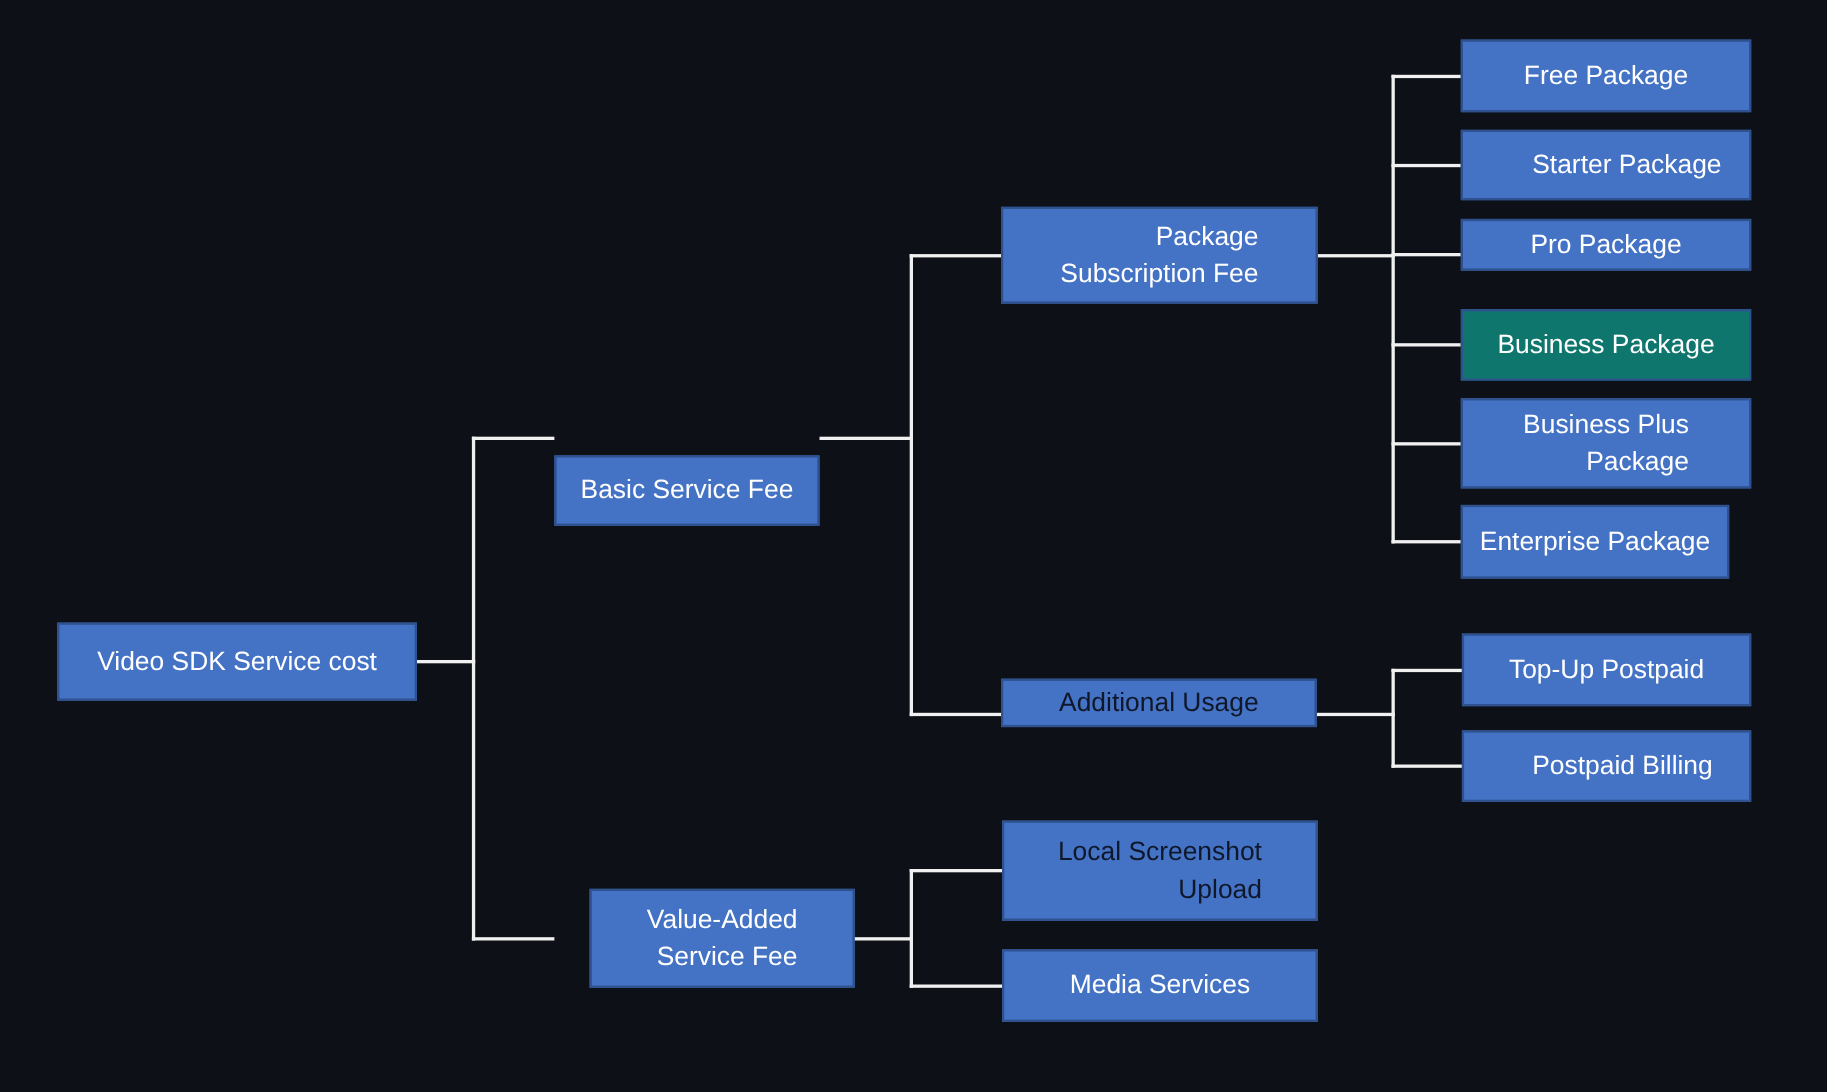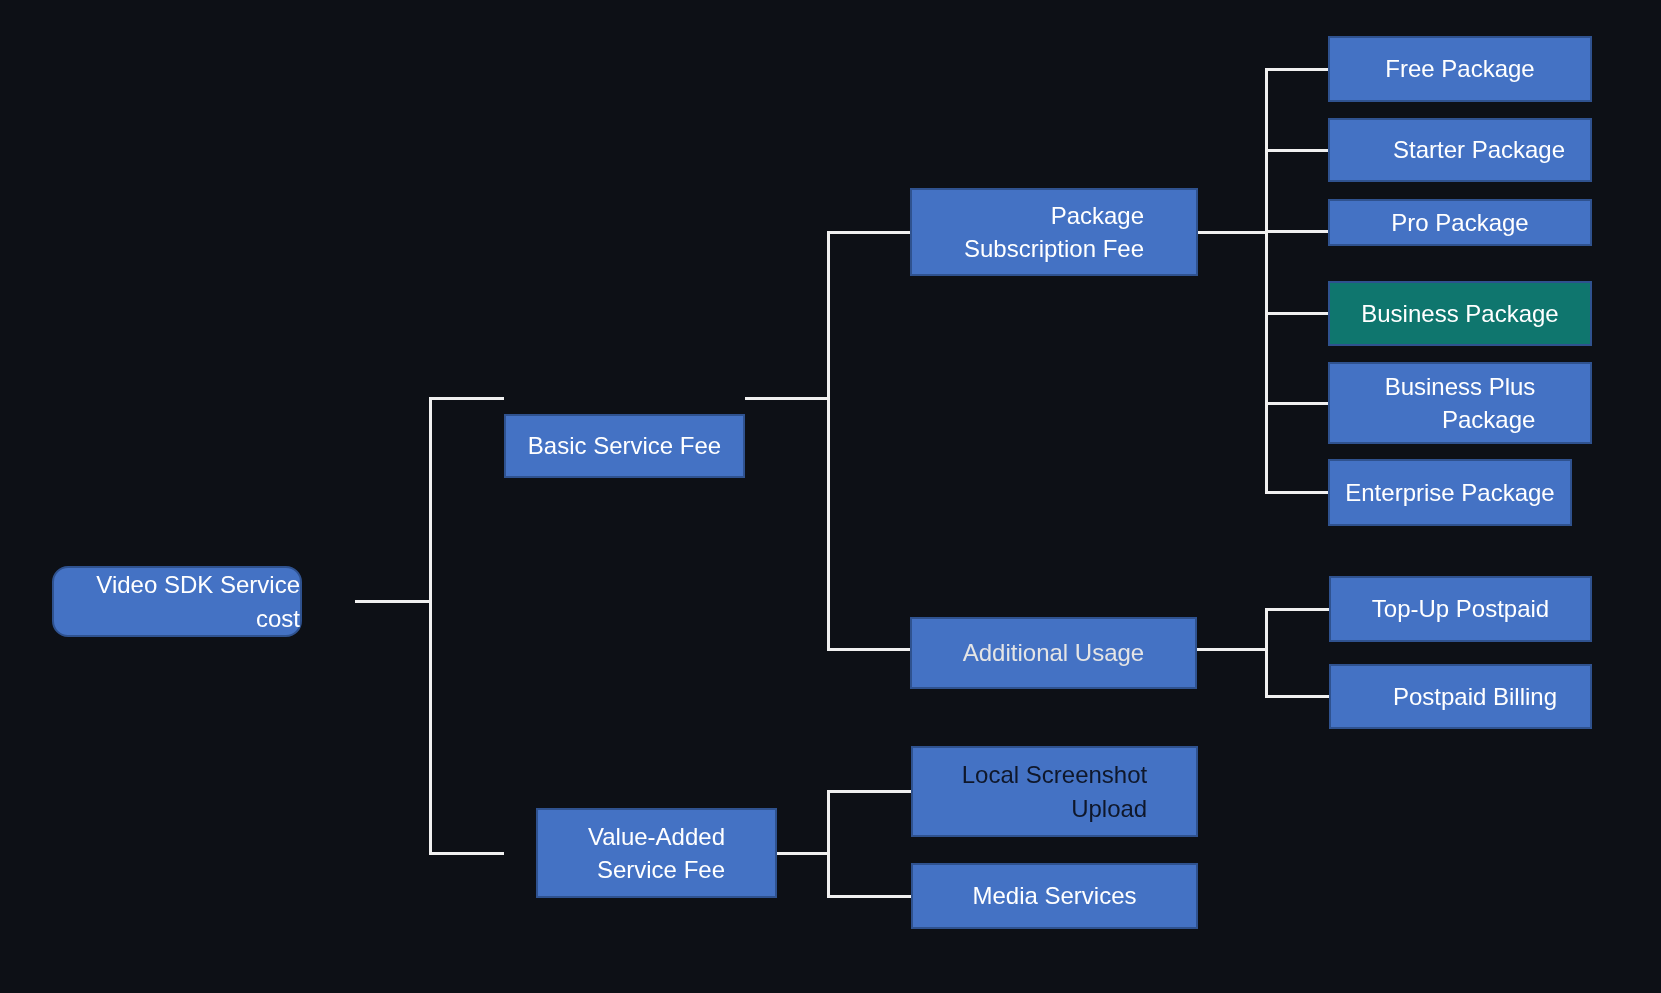--- a/index.html
+++ b/index.html
@@ -56,27 +56,27 @@
     <div class="connector" style="left: 1264.5px; top: 401.5px; width: 63.5px; height: 3px; background: rgb(240, 240, 240);"></div>
     <div class="connector" style="left: 1264.5px; top: 491px; width: 63.5px; height: 3px; background: rgb(240, 240, 240);"></div>
     <div class="connector" style="left: 1197px; top: 647.5px; width: 70.5px; height: 3px; background: rgb(240, 240, 240);"></div>
     <div class="connector" style="left: 1264.5px; top: 607.5px; width: 3px; height: 90.5px; background: rgb(240, 240, 240);"></div>
     <div class="connector" style="left: 1264.5px; top: 607.5px; width: 64.5px; height: 3px; background: rgb(240, 240, 240);"></div>
     <div class="connector" style="left: 1264.5px; top: 695px; width: 64.5px; height: 3px; background: rgb(240, 240, 240);"></div>
     <div class="connector" style="left: 745px; top: 851.5px; width: 84.5px; height: 3px; background: rgb(240, 240, 240);"></div>
     <div class="connector" style="left: 826.5px; top: 790px; width: 3px; height: 107.5px; background: rgb(240, 240, 240);"></div>
     <div class="connector" style="left: 826.5px; top: 790px; width: 84.5px; height: 3px; background: rgb(240, 240, 240);"></div>
     <div class="connector" style="left: 826.5px; top: 894.5px; width: 84.5px; height: 3px; background: rgb(240, 240, 240);"></div>
-    <div class="node" style="left: 52px; top: 566px; width: 250px; height: 71px; background: rgb(68, 114, 196); border-color: rgb(47, 82, 143); color: rgb(255, 255, 255); border-radius: 16px;">Video SDK Service cost</div>
+    <div class="node" style="left: 52px; top: 566px; width: 327px; height: 71px; background: rgb(68, 114, 196); border-color: rgb(47, 82, 143); color: rgb(255, 255, 255);">Video SDK Service cost</div>
     <div class="node" style="left: 504px; top: 366px; width: 241px; height: 64px; background: rgb(68, 114, 196); border-color: rgb(47, 82, 143); color: rgb(255, 255, 255); margin-top: 48px;">Basic Service Fee</div>
     <div class="node" style="left: 504px; top: 808px; width: 241px; height: 90px; background: rgb(68, 114, 196); border-color: rgb(47, 82, 143); color: rgb(255, 255, 255); margin-left: 32px;">Value-Added
 Service Fee</div>
     <div class="node" style="left: 910px; top: 188px; width: 288px; height: 88px; background: rgb(68, 114, 196); border-color: rgb(47, 82, 143); color: rgb(255, 255, 255);">Package
 Subscription Fee</div>
-    <div class="node" style="left: 910px; top: 617px; width: 287px; height: 72px; background: rgb(68, 114, 196); border-color: rgb(47, 82, 143); color: #e5e5e5;">Additional Usage</div>
+    <div class="node" style="left: 910px; top: 617px; width: 287px; height: 44px; background: rgb(68, 114, 196); border-color: rgb(47, 82, 143); color: #0f172a;">Additional Usage</div>
     <div class="node" style="left: 911px; top: 746px; width: 287px; height: 91px; background: rgb(68, 114, 196); border-color: rgb(47, 82, 143); color: #0f172a;">Local Screenshot
 Upload</div>
     <div class="node" style="left: 911px; top: 863px; width: 287px; height: 66px; background: rgb(68, 114, 196); border-color: rgb(47, 82, 143); color: rgb(255, 255, 255);">Media Services</div>
     <div class="node" style="left: 1328px; top: 36px; width: 264px; height: 66px; background: rgb(68, 114, 196); border-color: rgb(47, 82, 143); color: rgb(255, 255, 255);">Free Package</div>
     <div class="node" style="left: 1328px; top: 118px; width: 264px; height: 64px; background: rgb(68, 114, 196); border-color: rgb(47, 82, 143); color: rgb(255, 255, 255); padding-left: 38px;">Starter Package</div>
     <div class="node" style="left: 1328px; top: 199px; width: 264px; height: 47px; background: rgb(68, 114, 196); border-color: rgb(47, 82, 143); color: rgb(255, 255, 255);">Pro Package</div>
     <div class="node" style="left: 1328px; top: 281px; width: 264px; height: 65px; background: #0f766e; border-color: rgb(47, 82, 143); color: rgb(255, 255, 255);">Business Package</div>
     <div class="node" style="left: 1328px; top: 362px; width: 264px; height: 82px; background: rgb(68, 114, 196); border-color: rgb(47, 82, 143); color: rgb(255, 255, 255);">Business Plus
 Package</div>
     <div class="node" style="left: 1328px; top: 459px; width: 244px; height: 67px; background: rgb(68, 114, 196); border-color: rgb(47, 82, 143); color: rgb(255, 255, 255);">Enterprise Package</div>

